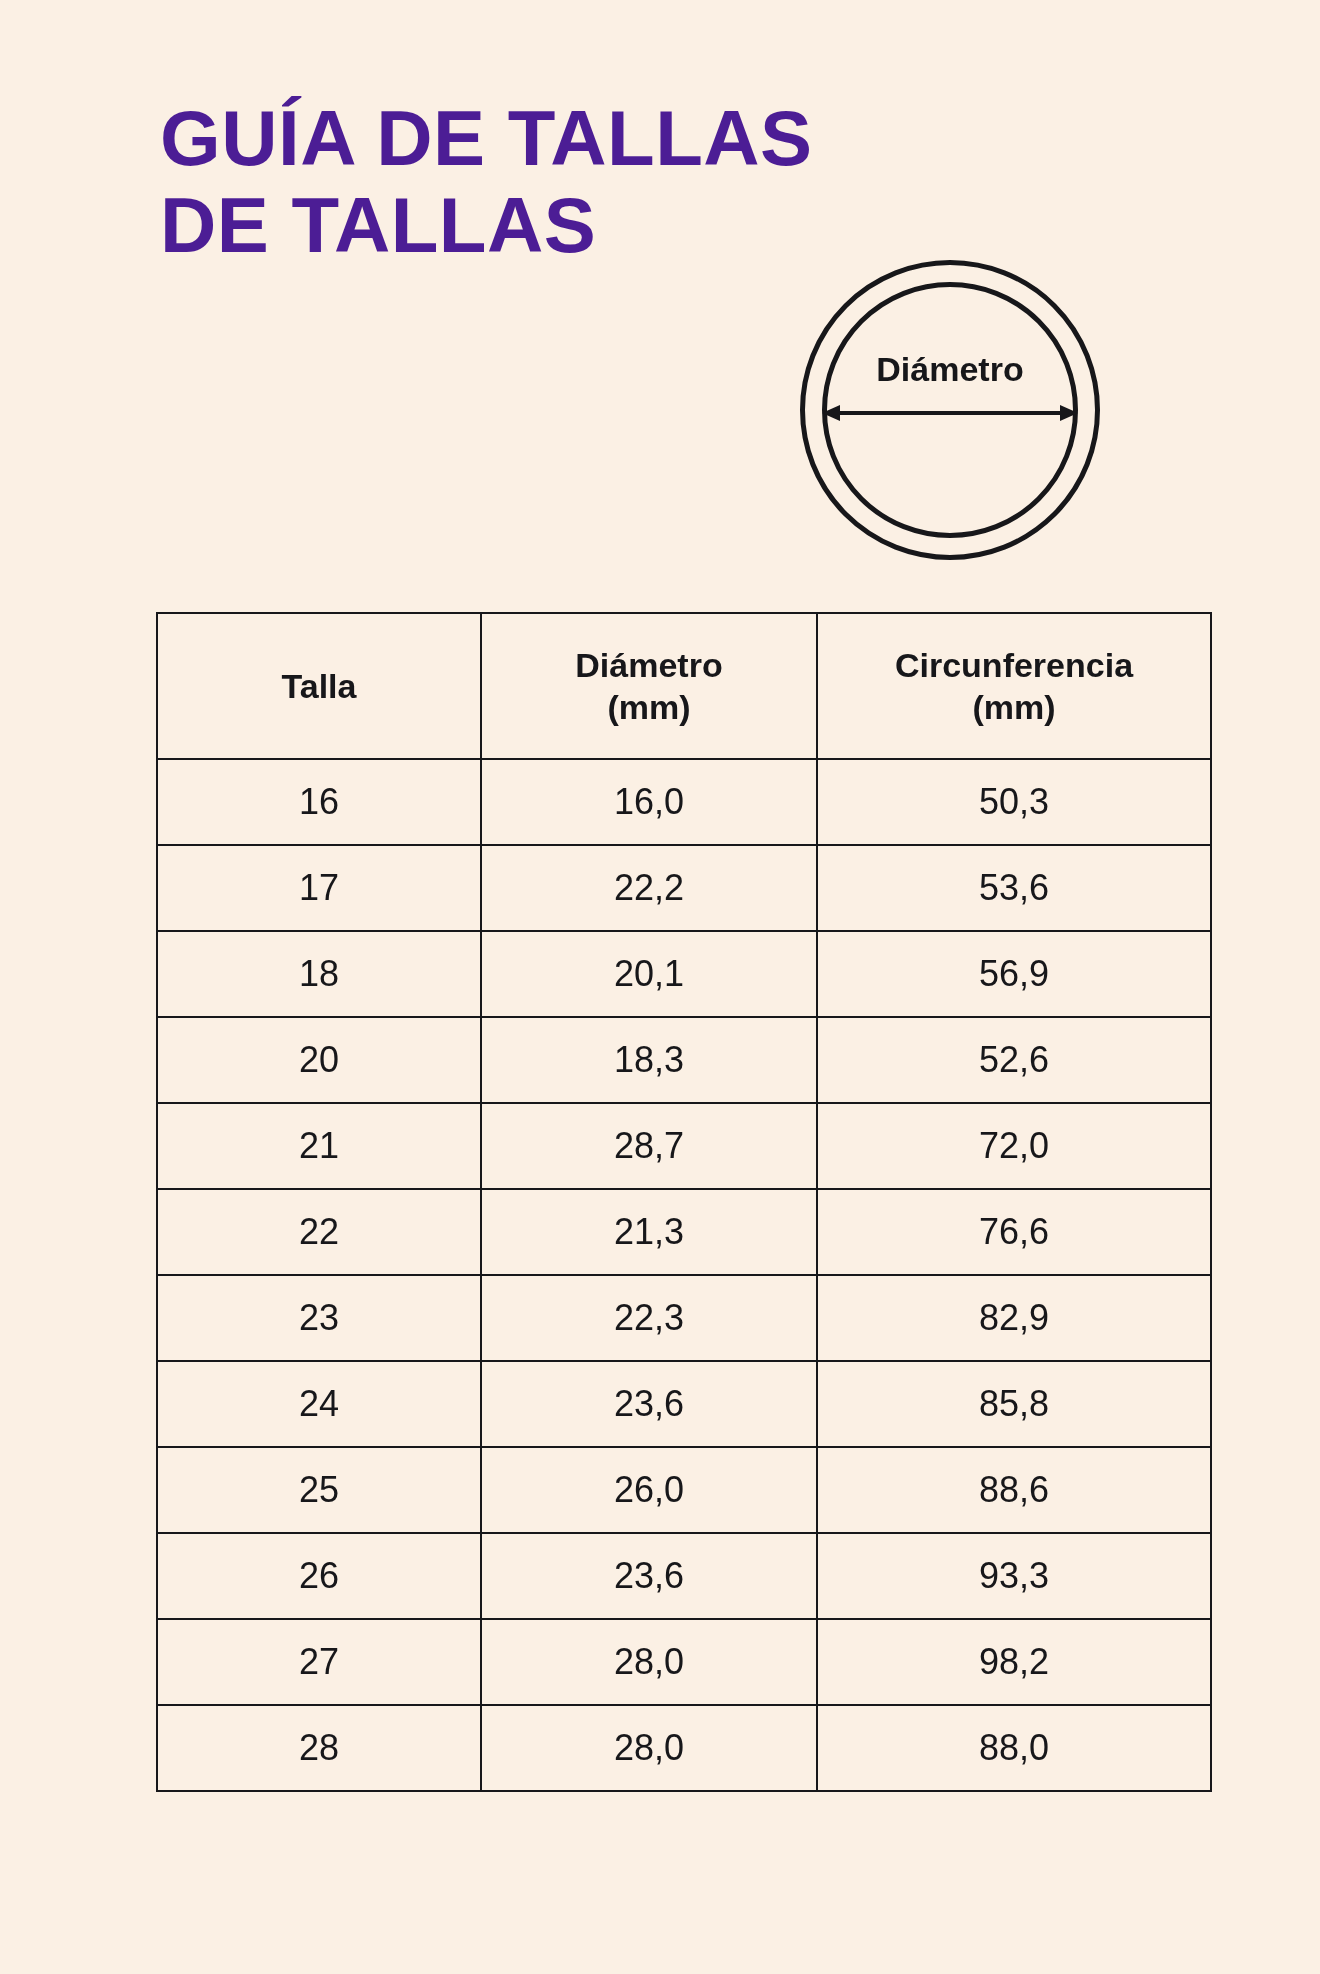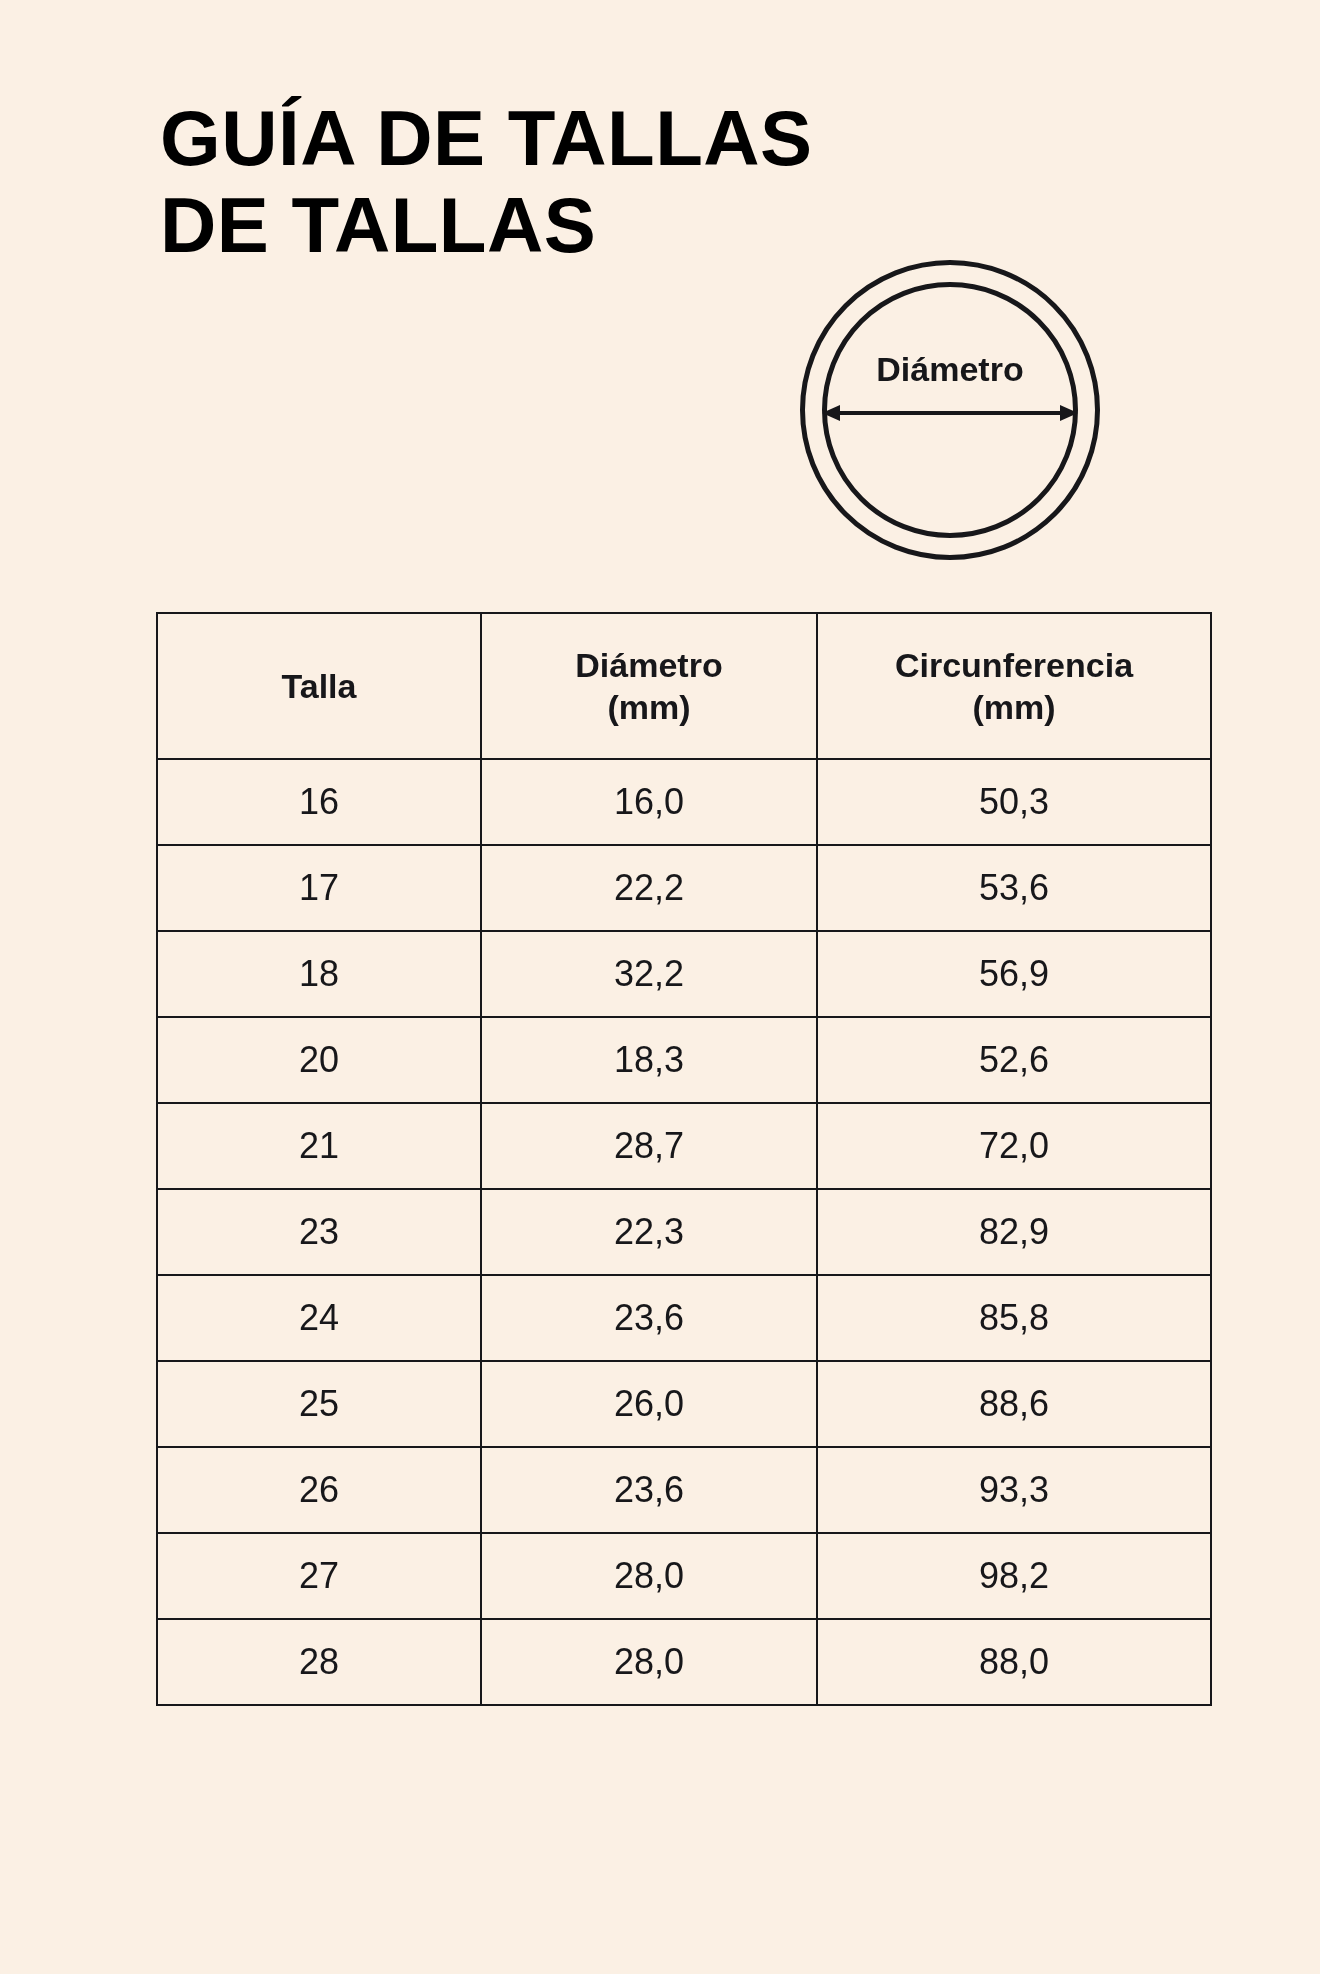--- a/index.html
+++ b/index.html
@@ -27,21 +27,21 @@
     position: absolute;
     left: 160px;
     top: 95px;
     width: 720px;
   }
   .title-line {
     font-size: 78px;
     font-weight: bold;
     line-height: 1.12;
     letter-spacing: 0.5px;
-    color: #000000;
+    color: #4c1d95;
     white-space: nowrap;
   }
 
   
   .ring-diagram {
     position: absolute;
     left: 790px;
     top: 250px;
     width: 360px;
     height: 320px;
@@ -161,34 +161,39 @@
         <td>16,0</td>
         <td>50,3</td>
       </tr>
       <tr>
         <td>17</td>
         <td>22,2</td>
         <td>53,6</td>
       </tr>
       <tr>
         <td>18</td>
-        <td>32,2</td>
+        <td>20,1</td>
         <td>56,9</td>
       </tr>
       <tr>
         <td>20</td>
         <td>18,3</td>
         <td>52,6</td>
       </tr>
       <tr>
         <td>21</td>
         <td>28,7</td>
         <td>72,0</td>
       </tr>
       <tr>
+        <td>22</td>
+        <td>21,3</td>
+        <td>76,6</td>
+      </tr>
+      <tr>
         <td>23</td>
         <td>22,3</td>
         <td>82,9</td>
       </tr>
       <tr>
         <td>24</td>
         <td>23,6</td>
         <td>85,8</td>
       </tr>
       <tr>

